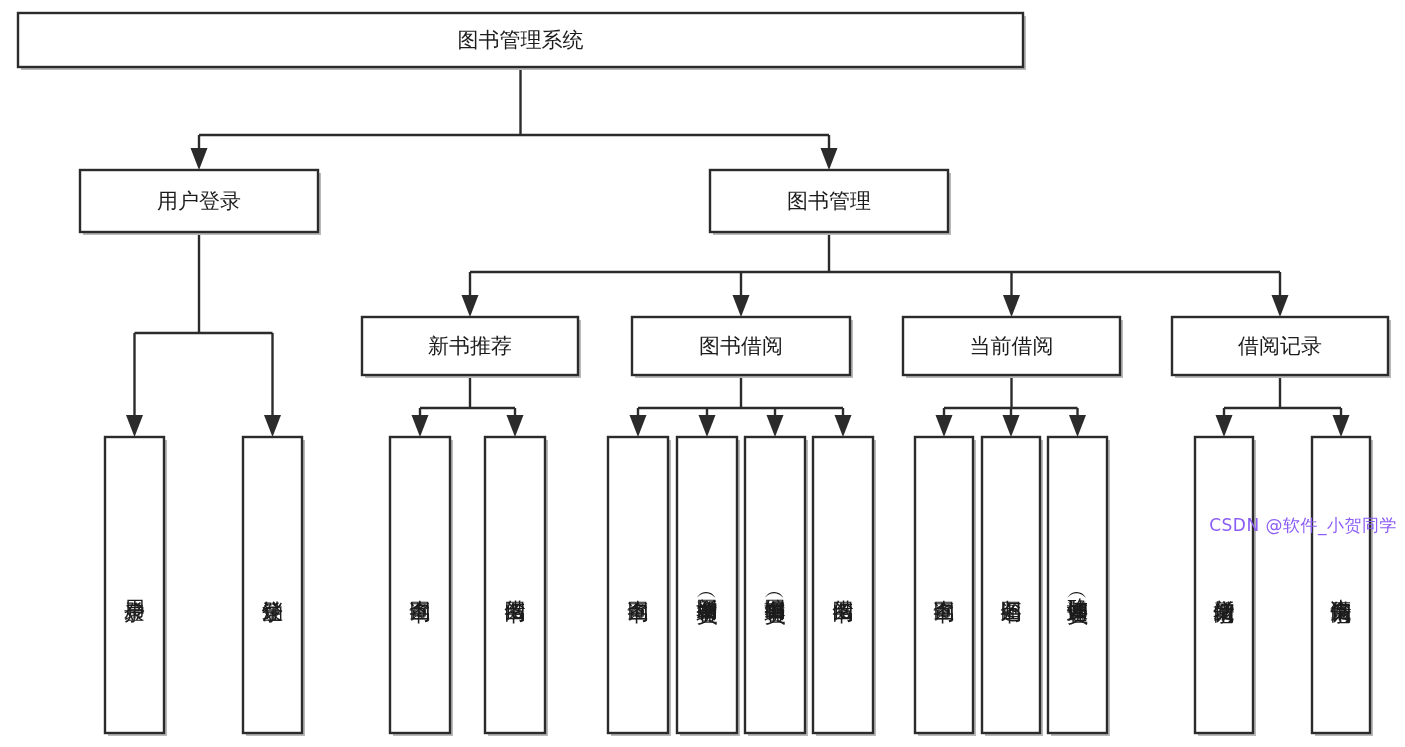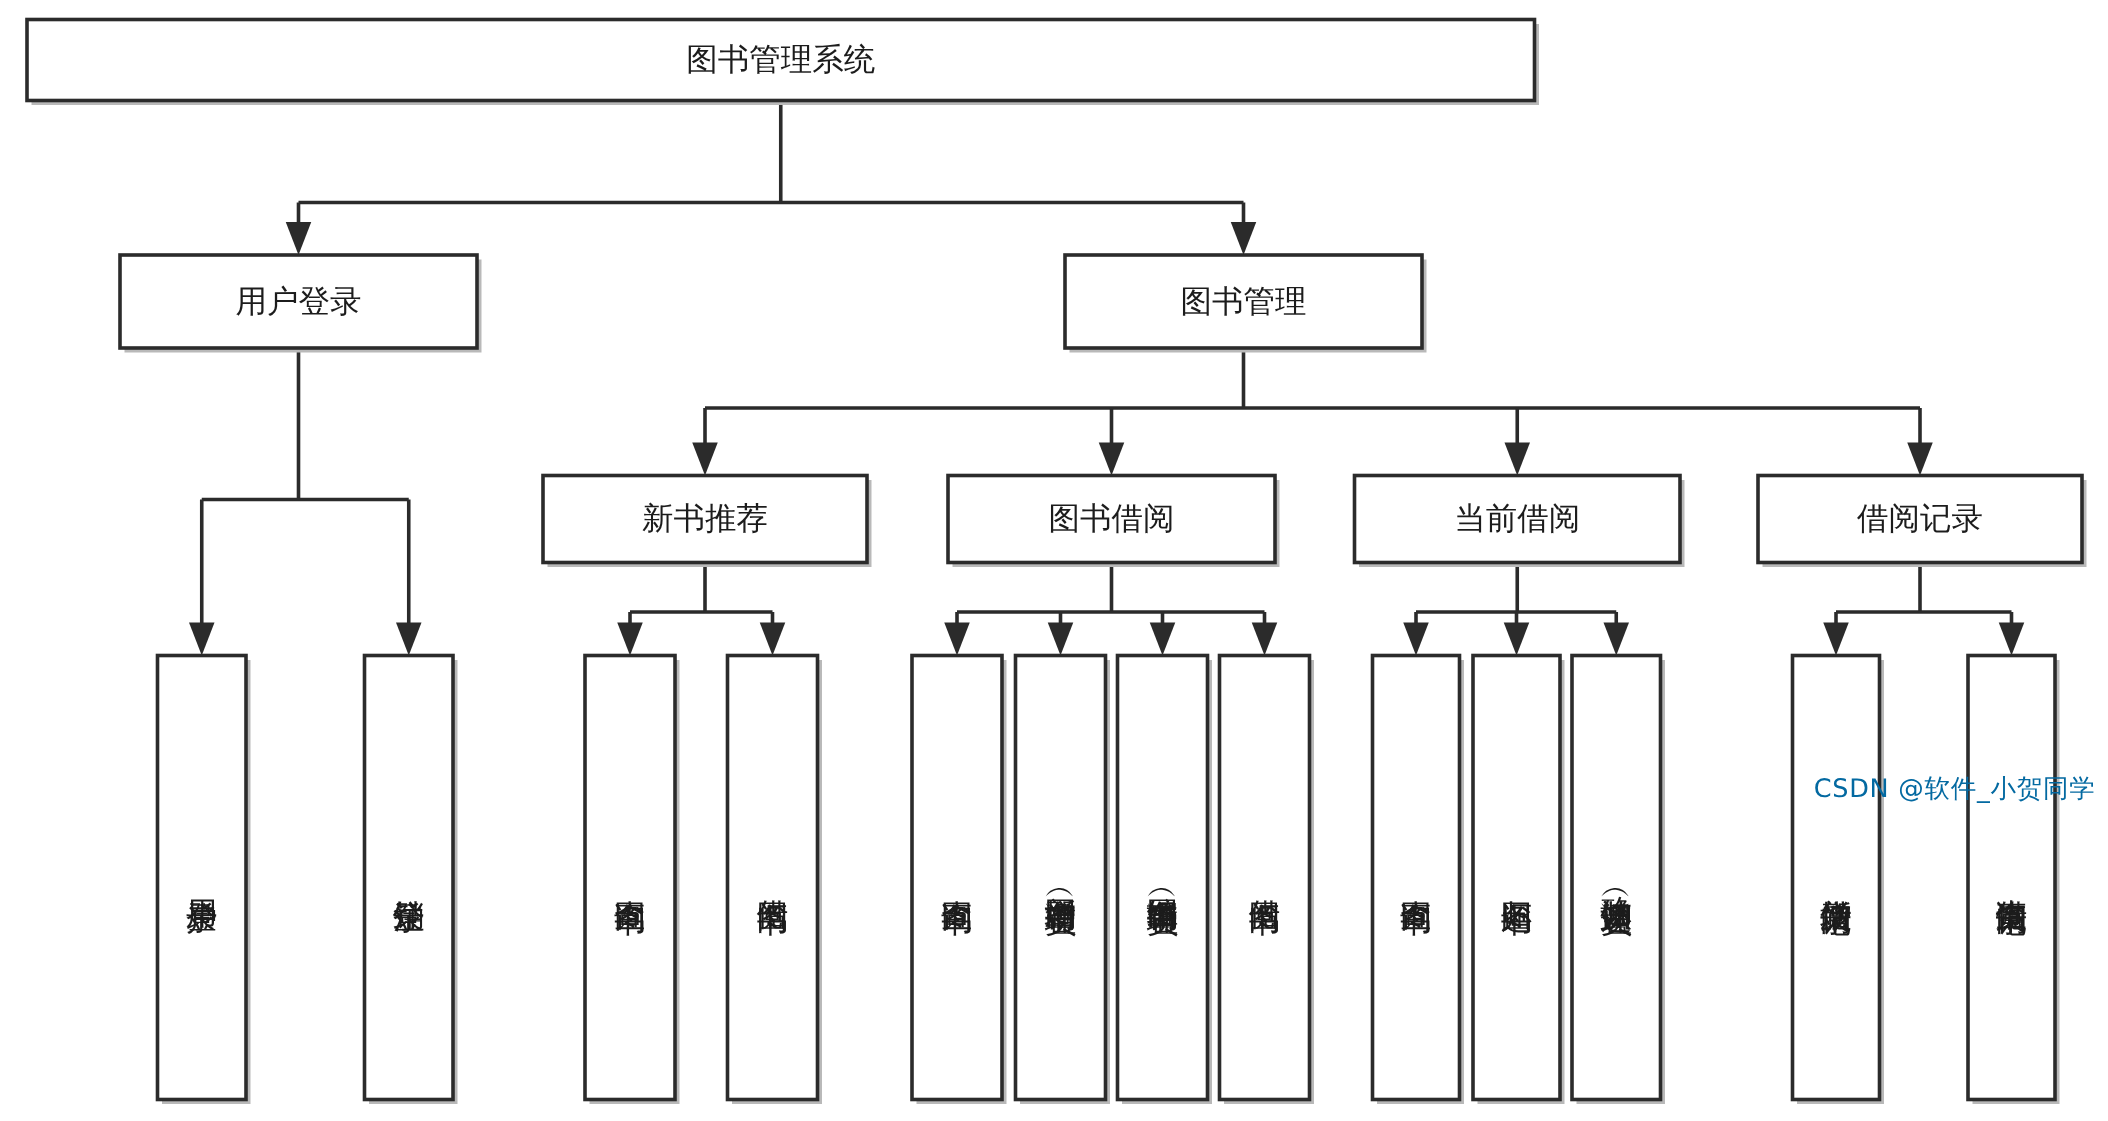--- a/index.html
+++ b/index.html
@@ -67,21 +67,21 @@
     text-align: center;
     white-space: nowrap;
     pointer-events: none;
   }
   #watermark {
     position: absolute;
     right: 8px;
     bottom: 6px;
     font-family: "DejaVu Sans", "Liberation Sans", sans-serif;
     font-size: 17px;
-    color: #0369a1;
+    color: #8b5cf6;
     letter-spacing: 0.5px;
     white-space: nowrap;
   }
 </style>
 </head>
 <body>
 
 <div id="diagram-root">
 
   <svg id="diagram-svg" viewBox="0 0 1405 747">

